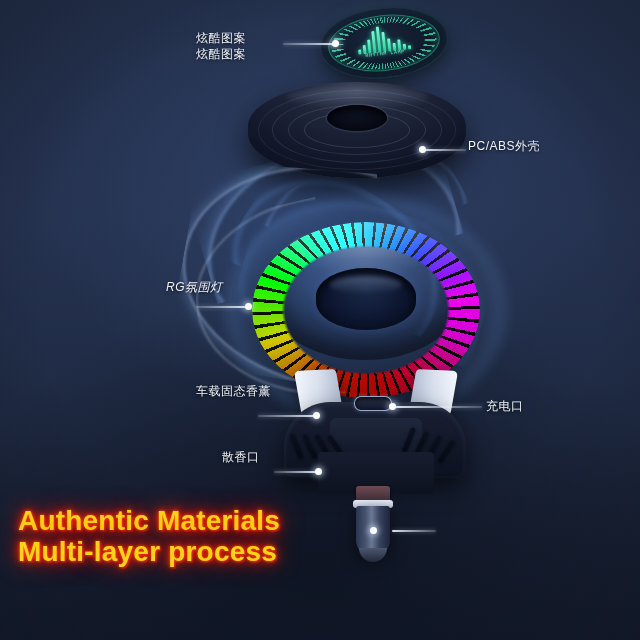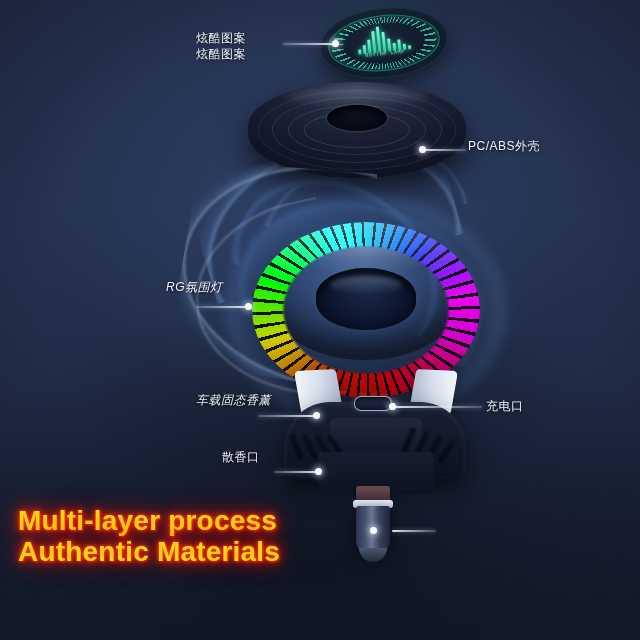--- a/index.html
+++ b/index.html
@@ -291,21 +291,21 @@
   </div>
   <div class="lead rev" style="left:422px;top:149px;width:44px;"></div>
   <div class="dot" style="left:419px;top:146px;"></div>
 
   <div class="lab big" id="lab2" style="left:166px;top:279px;font-style:italic;">
     <span>RG氛围灯</span>
   </div>
   <div class="lead" style="left:196px;top:306px;width:52px;"></div>
   <div class="dot" style="left:245px;top:303px;"></div>
 
-  <div class="lab big" id="lab3" style="left:196px;top:392px;font-style:italic;">
+  <div class="lab big" id="lab3" style="left:196px;top:383px;">
     <span>车载固态香薰</span>
   </div>
   <div class="lead" style="left:258px;top:415px;width:58px;"></div>
   <div class="dot" style="left:313px;top:412px;"></div>
 
   <div class="lab big" id="lab4" style="left:486px;top:398px;">
     <span>充电口</span>
   </div>
   <div class="lead rev" style="left:392px;top:406px;width:90px;"></div>
   <div class="dot" style="left:389px;top:403px;"></div>
@@ -313,17 +313,17 @@
   <div class="lab big" id="lab5" style="left:222px;top:449px;">
     <span>散香口</span>
   </div>
   <div class="lead" style="left:274px;top:471px;width:44px;"></div>
   <div class="dot" style="left:315px;top:468px;"></div>
 
   <div class="lead rev" style="left:392px;top:530px;width:44px;"></div>
   <div class="dot" style="left:370px;top:527px;"></div>
 
   <div id="headline">
+    <div>Authentic Materials</div>
     <div>Multi-layer process</div>
-    <div>Authentic Materials</div>
   </div>
 
 </div>
 
 </body></html>

